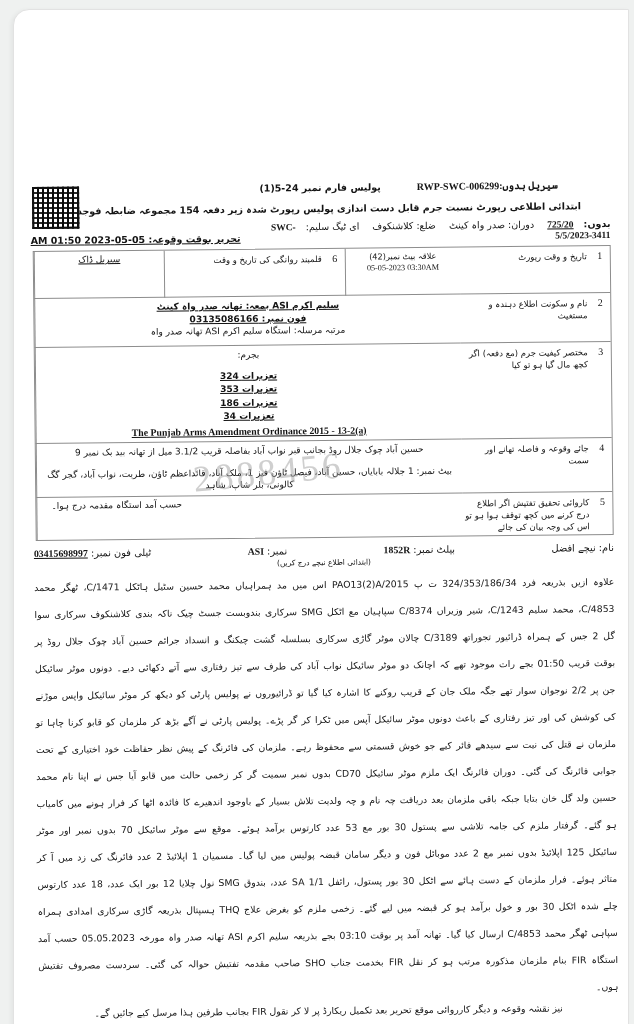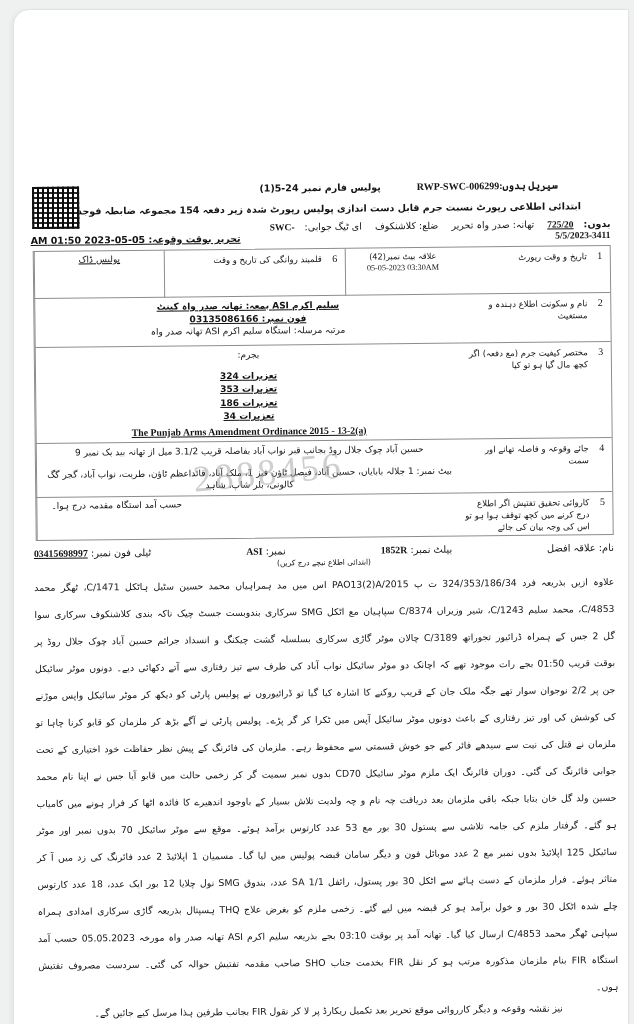--- a/index.html
+++ b/index.html
@@ -118,43 +118,43 @@
     <div class="cell serial latin"><span>سیریل بدوں:</span><span class="latin">RWP-SWC-006299</span></div>
     <div class="cell formno">پولیس فارم نمبر 24-5(1)</div>
     <div class="cell spacer"></div>
   </div>
 
   <div class="title">ابتدائی اطلاعی رپورٹ نسبت جرم قابل دست اندازی پولیس رپورٹ شدہ زیر دفعہ 154 مجموعہ ضابطہ فوجداری</div>
 
   <div class="meta-row">
     <div class="meta-right">
       <span class="b">بدوں:</span><span class="u b latin">725/20</span>
-      <span>تھانہ: صدر واہ تحریر</span>
+      <span>دوران: صدر واہ کینٹ</span>
       <span>ضلع: کلاشنکوف</span>
-      <span>ای ٹیگ جوابی:</span><span class="latin b">SWC-5/5/2023-3411</span>
+      <span>ای ٹیگ سلیم:</span><span class="latin b">SWC-5/5/2023-3411</span>
     </div>
     <div class="meta-left u">تحریر بوقت وقوعہ: 05-05-2023 01:50 AM</div>
   </div>
 
   <div class="grid">
 
     <div class="labelcell cellb r1">
       <span class="num">1</span>
       <span class="lbl">تاریخ و وقت رپورٹ</span>
     </div>
     <div class="vcell cellb cl r1 small82">
       <div>علاقہ بیٹ نمبر(42)</div>
       <div class="ltr latin">05-05-2023 03:30AM</div>
     </div>
     <div class="labelcell cellb cl r1">
       <span class="num">6</span>
       <span class="lbl">قلمبند روانگی کی تاریخ و وقت</span>
     </div>
     <div class="vcell cellb cl r1">
-      <span class="u">پولیس ڈاک</span>
+      <span class="u">سیریل ڈاک</span>
     </div>
 
     <div class="labelcell cellb r2">
       <span class="num">2</span>
       <span class="lbl">نام و سکونت اطلاع دہندہ و مستغیث</span>
     </div>
     <div class="vcell cellb cl span3 r2 vline">
       <div class="u b">سلیم اکرم ASI بمعہ: تھانہ صدر واہ کینٹ</div>
       <div class="u b">فون نمبر: 03135086166</div>
       <div>مرتبہ مرسلہ: استگاہ سلیم اکرم ASI تھانہ صدر واہ</div>
@@ -185,21 +185,21 @@
     </div>
 
     <div class="labelcell r5">
       <span class="num">5</span>
       <span class="lbl">کاروائی تحقیق تفتیش اگر اطلاع درج کرنے میں کچھ توقف ہوا ہو تو اس کی وجہ بیان کی جائے</span>
     </div>
     <div class="vcell cl span3 r5 leftal">حسب آمد استگاہ مقدمہ درج ہوا۔</div>
   </div>
 
   <div class="officer-row">
-    <span class="pair"><span>نام:</span> <span>علاقہ افضل</span></span>
+    <span class="pair"><span>نام:</span> <span>نیچے افضل</span></span>
     <span class="pair"><span>بیلٹ نمبر:</span> <span class="latin b">1852R</span></span>
     <span class="pair"><span>نمبر:</span> <span class="latin b">ASI</span></span>
     <span class="pair"><span>ٹیلی فون نمبر:</span> <span class="u b latin">03415698997</span></span>
   </div>
   <div class="note">(ابتدائی اطلاع نیچے درج کریں)</div>
 
   <div class="fir-body">علاوہ ازیں بذریعہ فرد 324/353/186/34 ت پ PAO13(2)A/2015 اس میں مد ہمراہیاں محمد حسین سٹیل ہاٹکل C/1471، ٹھگر محمد C/4853، محمد سلیم C/1243، شیر وزیراں C/8374 سپاہیان مع اٹکل SMG سرکاری بندوبست جسٹ چیک ناکہ بندی کلاشنکوف سرکاری سوا گل 2 جس کے ہمراہ ڈرائیور تجوراتھ C/3189 چالان موٹر گاڑی سرکاری بسلسلہ گشت چیکنگ و انسداد جرائم حسین آباد چوک جلال روڈ پر بوقت قریب 01:50 بجے رات موجود تھے کہ اچانک دو موٹر سائیکل نواب آباد کی طرف سے تیز رفتاری سے آتے دکھائی دیے۔ دونوں موٹر سائیکل جن پر 2/2 نوجوان سوار تھے جگہ ملک جان کے قریب روکنے کا اشارہ کیا گیا تو ڈرائیوروں نے پولیس پارٹی کو دیکھ کر موٹر سائیکل واپس موڑنے کی کوشش کی اور تیز رفتاری کے باعث دونوں موٹر سائیکل آپس میں ٹکرا کر گر پڑے۔ پولیس پارٹی نے آگے بڑھ کر ملزمان کو قابو کرنا چاہا تو ملزمان نے قتل کی نیت سے سیدھے فائر کیے جو خوش قسمتی سے محفوظ رہے۔ ملزمان کی فائرنگ کے پیش نظر حفاظت خود اختیاری کے تحت جوابی فائرنگ کی گئی۔ دوران فائرنگ ایک ملزم موٹر سائیکل CD70 بدوں نمبر سمیت گر کر زخمی حالت میں قابو آیا جس نے اپنا نام محمد حسین ولد گل خان بتایا جبکہ باقی ملزمان بعد دریافت چہ نام و چہ ولدیت تلاش بسیار کے باوجود اندھیرے کا فائدہ اٹھا کر فرار ہونے میں کامیاب ہو گئے۔ گرفتار ملزم کی جامہ تلاشی سے پستول 30 بور مع 53 عدد کارتوس برآمد ہوئے۔ موقع سے موٹر سائیکل 70 بدوں نمبر اور موٹر سائیکل 125 اپلائیڈ بدوں نمبر مع 2 عدد موبائل فون و دیگر سامان قبضہ پولیس میں لیا گیا۔ مسمیان 1 اپلائیڈ 2 عدد فائرنگ کی زد میں آ کر متاثر ہوئے۔ فرار ملزمان کے دست ہائے سے اٹکل 30 بور پستول، رائفل SA 1/1 عدد، بندوق SMG نول چلایا 12 بور ایک عدد، 18 عدد کارتوس چلے شدہ اٹکل 30 بور و خول برآمد ہو کر قبضہ میں لیے گئے۔ زخمی ملزم کو بغرض علاج THQ ہسپتال بذریعہ گاڑی سرکاری امدادی ہمراہ سپاہی ٹھگر محمد C/4853 ارسال کیا گیا۔ تھانہ آمد پر بوقت 03:10 بجے بذریعہ سلیم اکرم ASI تھانہ صدر واہ مورخہ 05.05.2023 حسب آمد استگاہ FIR بنام ملزمان مذکورہ مرتب ہو کر نقل FIR بخدمت جناب SHO صاحب مقدمہ تفتیش حوالہ کی گئی۔ سردست مصروف تفتیش ہوں۔</div>
   <div class="closing">نیز نقشہ وقوعہ و دیگر کارروائی موقع تحریر بعد تکمیل ریکارڈ پر لا کر نقول FIR بجانب طرفین ہذا مرسل کیے جائیں گے۔</div>
 
   <div class="sig">محمد افضل ASI</div>

